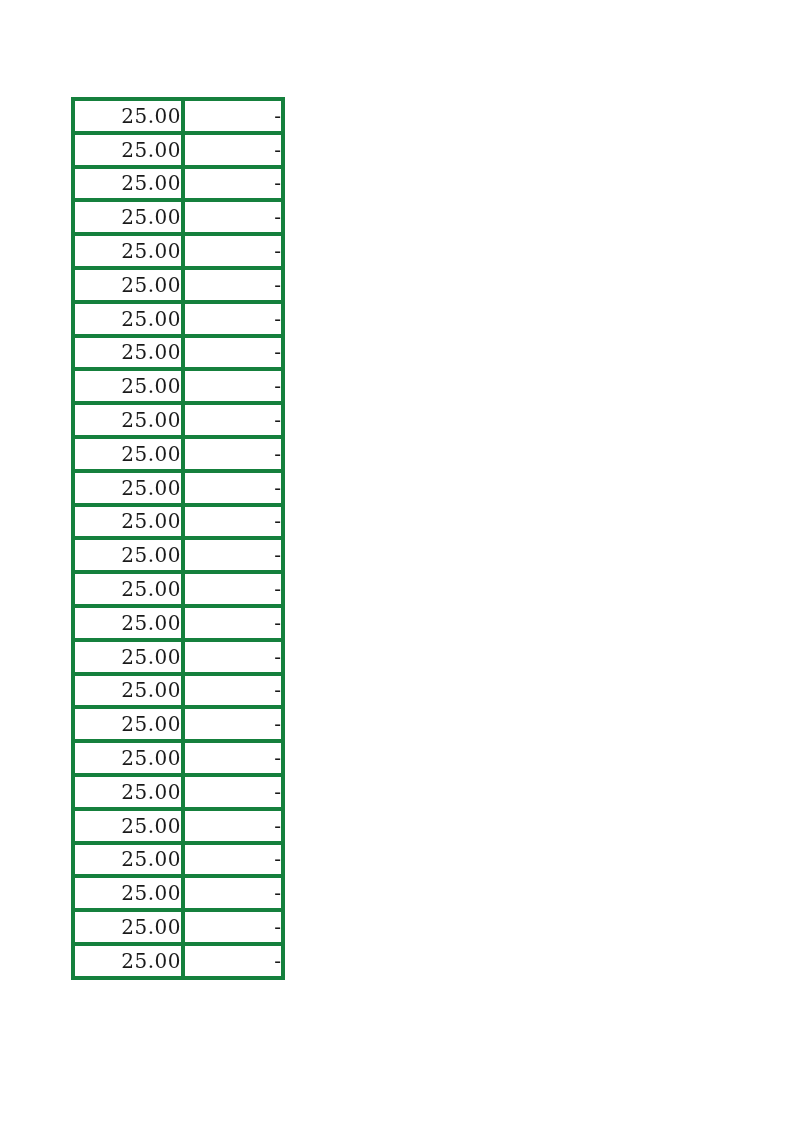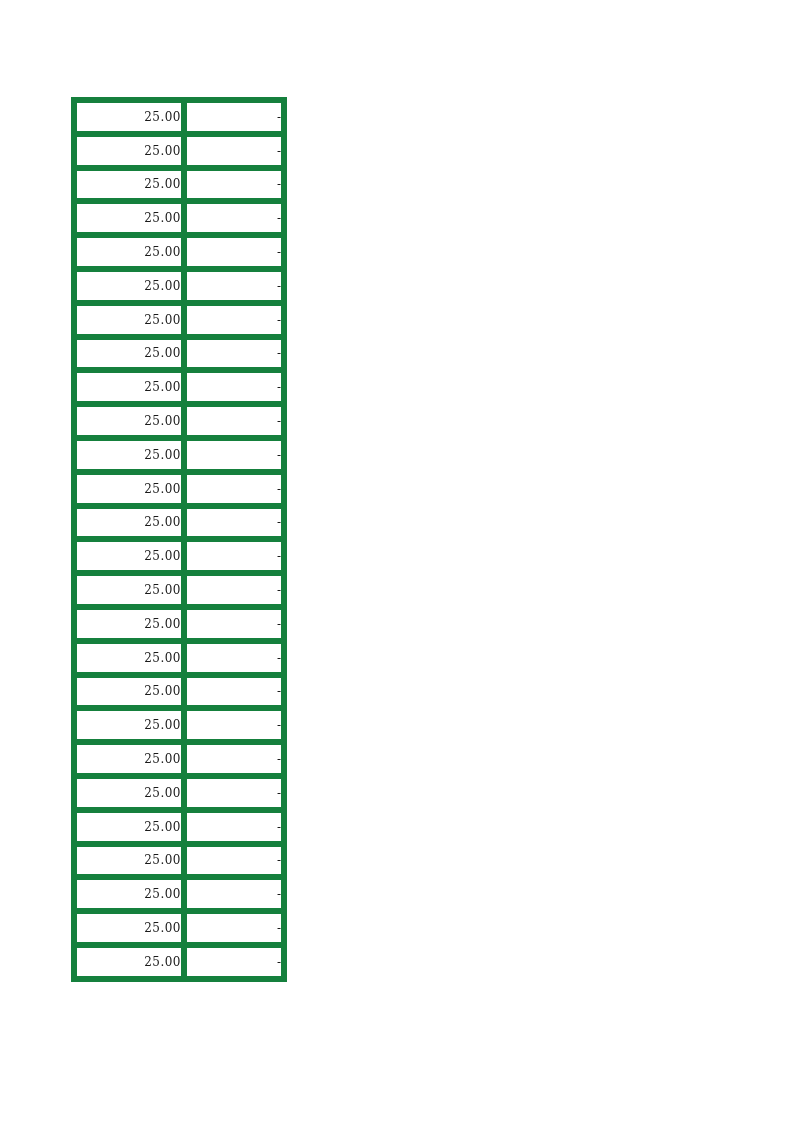--- a/index.html
+++ b/index.html
@@ -20,25 +20,25 @@
     background: #ffffff;
   }
   table.data-table {
     position: absolute;
     left: 71px;
     top: 97px;
     border-collapse: collapse;
     table-layout: fixed;
   }
   table.data-table td {
-    border: 6px solid #15803d;
+    border: 4px solid #15803d;
     height: 33.8px;
     padding: 0;
     box-sizing: border-box;
-    font-size: 12px;
+    font-size: 20px;
     color: #1a1a1a;
     vertical-align: middle;
     white-space: nowrap;
     overflow: hidden;
   }
   td.cell-amount {
     width: 110px;
     text-align: right;
     padding-right: 7px;
     letter-spacing: 0.5px;

